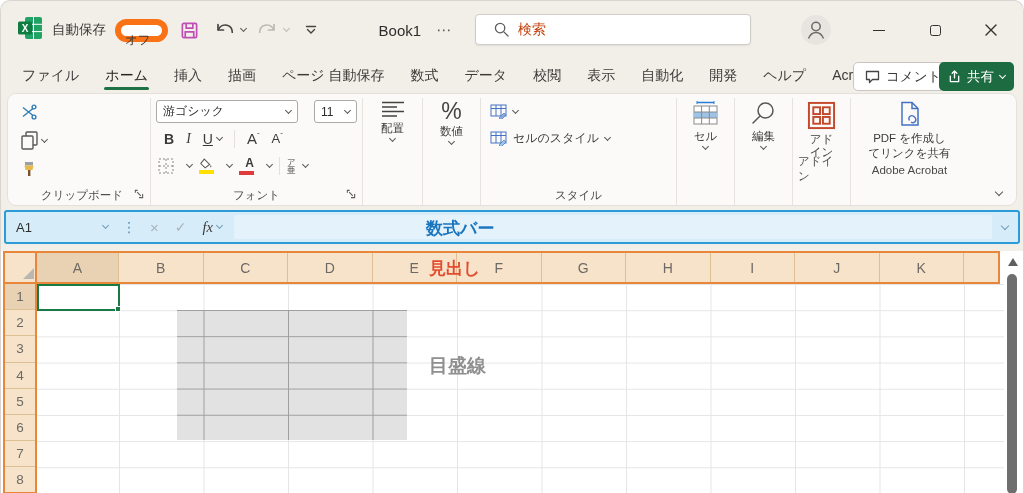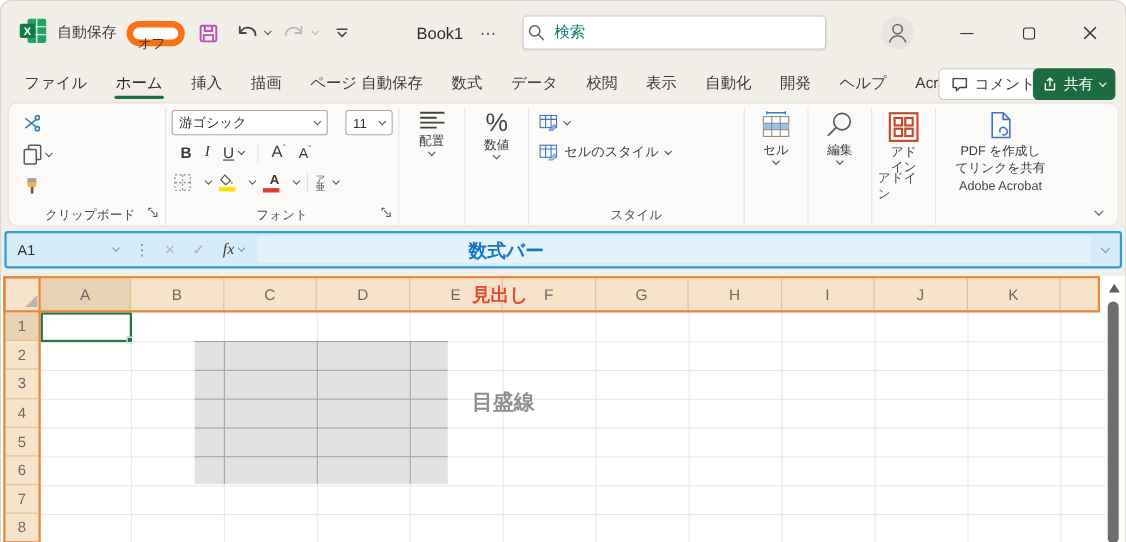--- a/index.html
+++ b/index.html
@@ -18,21 +18,21 @@
   .chev.blue { border-color:#6f9cb9; }
 
   
   #titlebar { position:absolute; top:0; left:0; right:0; height:58px; display:flex; align-items:center; padding-left:16px; gap:9px; }
   #autosave-label { font-size:13.5px; }
   .toggle { display:flex; align-items:flex-end; gap:7px; border:6px solid #f97316; border-radius:12px; height:23px; padding:0 11px 0 4px; background:#fff; font-size:12.5px;flex-direction:column; }
   .knob { width:15px; height:15px; border-radius:50%; background:#5c5a58; }
   .qat { width:26px; height:26px; display:flex; align-items:center; justify-content:center; }
   #book-title { font-size:15px; margin-left:14px; color:#2f2d2b;padding-left:32px; }
   #title-dots { font-size:15px; color:#5f5d5b; margin-left:6px; letter-spacing:2px; }
-  #searchbox { position:absolute; left:474px; top:13px; width:276px; height:31px; background:#fff; border:1px solid #d0cdc9; border-radius:4px; box-shadow:0 1px 2px rgba(0,0,0,.07); display:flex; align-items:center; gap:9px; padding-left:4px; font-size:14px; color:#0f766e; }
+  #searchbox { position:absolute; left:474px; top:13px; width:276px; height:31px; background:#fff; border:1px solid #d0cdc9; border-radius:4px; box-shadow:0 1px 2px rgba(0,0,0,.07); display:flex; align-items:center; gap:9px; padding-left:18px; font-size:14px; color:#c2410c; }
   .winctl { position:absolute; top:18px; width:24px; height:22px; display:flex; align-items:center; justify-content:center; }
 
   
   #tabsrow { position:absolute; top:58px; left:8px; height:34px; display:flex; align-items:center; }
   .tab { padding:0 13px; font-size:14px; height:34px; line-height:32px; position:relative; white-space:nowrap; color:#3d3b39; }
   .tab.active { font-weight:400; color:#262422; }
   .tab.active::after { content:""; position:absolute; left:12px; right:12px; bottom:3px; height:3px; border-radius:2px; background:#1e7145; }
   #comment-btn { position:absolute; left:852px; top:61px; height:29px; padding:0 11px; background:#fff; border:1px solid #c9c6c2; border-radius:5px; display:flex; align-items:center; gap:6px; font-size:13.5px; }
   #share-btn { position:absolute; left:938px; top:61px; height:29px; padding:0 9px; background:#1d6c41; border-radius:5px; display:flex; align-items:center; gap:6px; font-size:13.5px; color:#fff; }
 

